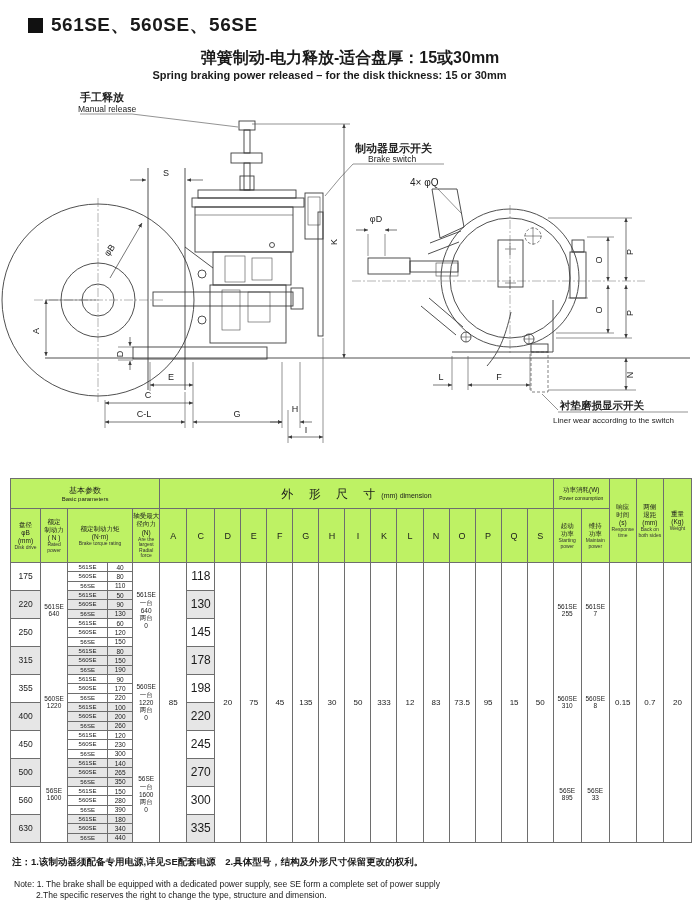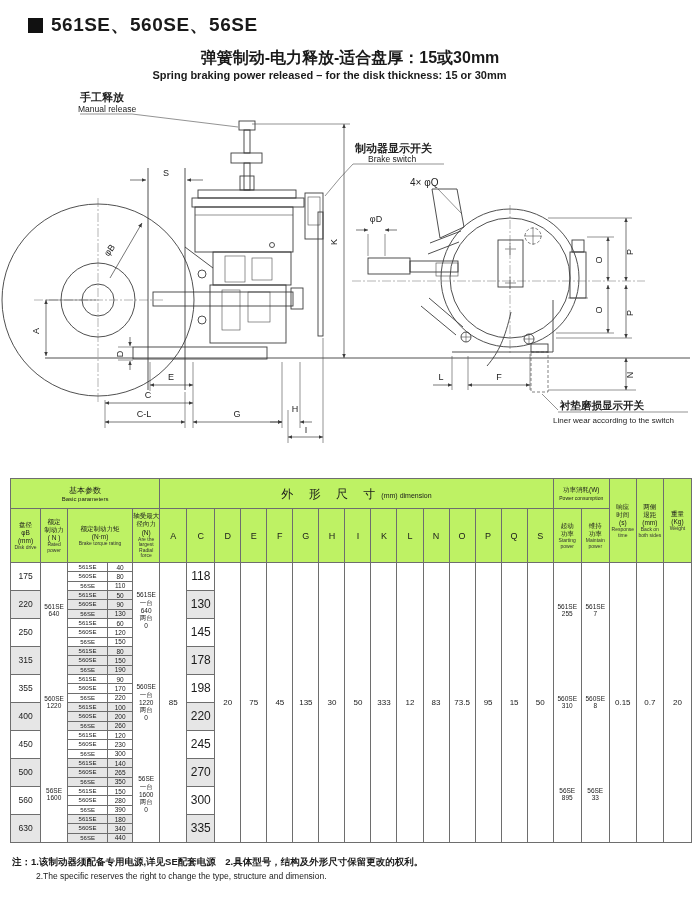--- a/index.html
+++ b/index.html
@@ -42,21 +42,21 @@
   td.model{font-size:6px;}
   td.torque{font-size:6.5px;}
   td.cdim{font-size:12px;}
   td.shared{font-size:8px;background:#fff;margin-top:9px;}
   td.sh{background:#e6e6e6;}
   td.stackcell{background:#fff;}
   .stack{display:flex;flex-direction:column;justify-content:space-around;height:276px;}
   .entry{font-size:6.5px;line-height:1.2;white-space:pre-line;}
   
   .notes{position:absolute;left:12px;top:856px;width:676px;}
-  .note-zh{font-size:9.5px;font-weight:bold;margin-bottom:2px;}
+  .note-zh{font-size:9.5px;font-weight:bold;margin-bottom:10px;}
   .note-en{font-size:8.5px;margin-left:2px;line-height:1.3;}
   .note-en2{margin-left:24px;}
 </style>
 </head>
 <body>
 
 <div class="doc-header">
   <span class="sq"></span>
   <h1 class="model-title">561SE、560SE、56SE</h1>
 </div>
@@ -548,14 +548,15 @@
       </tr>
       <tr>
         <td class="model sh">56SE</td>
         <td class="torque sh">440</td>
       </tr>
     </tbody>
 </table>
 
 <div class="notes">
   <div class="note-zh">注：1.该制动器须配备专用电源,详见SE配套电源　2.具体型号，结构及外形尺寸保留更改的权利。</div>
+  <div class="note-en">Note: 1. The brake shall be equipped with a dedicated power supply, see SE form a complete set of power supply</div>
   <div class="note-en note-en2">2.The specific reserves the right to change the type, structure and dimension.</div>
 </div>
 
 </body></html>

